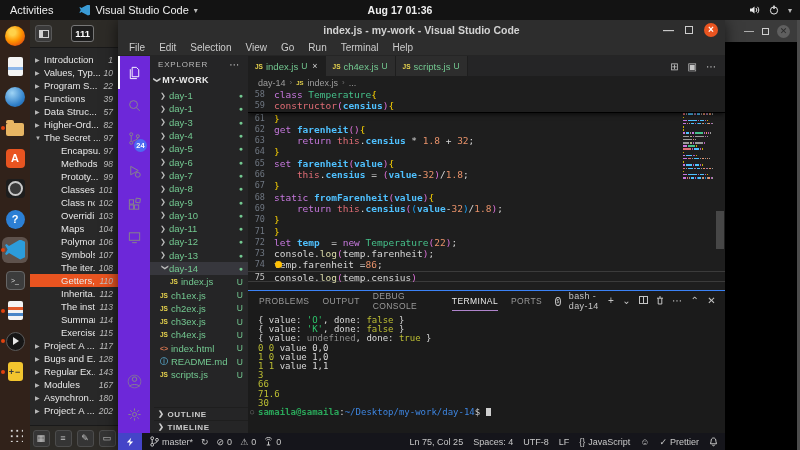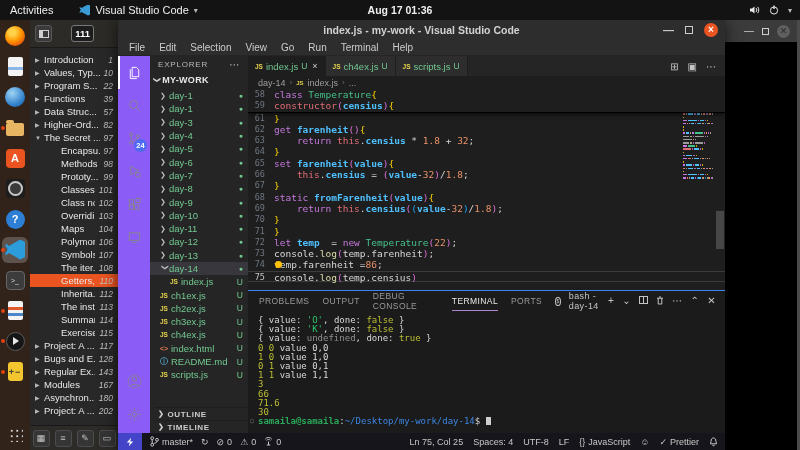--- a/index.html
+++ b/index.html
@@ -69,21 +69,21 @@
   .vsc-title{height:20px;background:#2d2d2d;position:relative;display:flex;align-items:center;justify-content:center;color:#d2d2d2;font-size:10.5px;font-weight:bold}
   .winctl{position:absolute;right:7px;top:0;height:20px;display:flex;align-items:center;gap:11px}
   .wc-min{color:#ccc;font-size:11px;line-height:8px}
   .wc-max{width:8px;height:8px;border:1px solid #ccc}
   .wc-close{width:14px;height:14px;border-radius:50%;background:#e95420;color:#fff;font-size:10px;display:flex;align-items:center;justify-content:center;line-height:0}
   .vsc-menu{height:16px;background:#2d2d2d;border-bottom:1px solid #252525;display:flex;align-items:center;color:#cccccc;font-size:10px;padding-left:4px}
   .menu-item{padding:0 7px}
   .vsc-body{position:absolute;top:36px;bottom:17px;left:0;right:0;display:flex}
 
   
-  .actbar{width:32px;background:#8b5cf6;position:relative;flex:none}
+  .actbar{width:32px;background:#6d28d9;position:relative;flex:none}
   .act-icon{width:32px;height:33px;display:flex;align-items:center;justify-content:center;color:#878787;position:relative}
   .act-icon.active{color:#fff;box-shadow:inset 2px 0 0 #fff}
   .act-icon svg{display:block}
   .scm-badge{position:absolute;right:3px;bottom:3px;min-width:13px;height:13px;border-radius:7px;background:#4d6af2;color:#fff;font-size:7.5px;line-height:13px;text-align:center;font-weight:bold}
   .act-bottom{position:absolute;bottom:2px;left:0;width:32px}
 
   
   .sidebar{width:98px;background:#252526;position:relative;flex:none;color:#cccccc;overflow:hidden}
   .sb-header{height:17px;display:flex;align-items:center;padding:0 8px;font-size:8px;letter-spacing:.8px;color:#bbbbbb}
   .sb-header .dots{margin-left:auto;color:#c5c5c5;font-size:10px}
@@ -909,21 +909,20 @@
               <span class="pa-ic">⌃</span>
               <span class="pa-ic">✕</span>
             </span>
           </div>
         <div class="term" id="term">
             <div class="trow2"><span class="t-w">{ value: </span><span class="t-gq">'O'</span><span class="t-w">, done: </span><span class="t-yl">false</span><span class="t-w"> }</span></div>
             <div class="trow2"><span class="t-w">{ value: </span><span class="t-gq">'K'</span><span class="t-w">, done: </span><span class="t-yl">false</span><span class="t-w"> }</span></div>
             <div class="trow2"><span class="t-w">{ value: </span><span class="t-gr">undefined</span><span class="t-w">, done: </span><span class="t-yl">true</span><span class="t-w"> }</span></div>
             <div class="trow2"><span class="t-yl">0 0</span><span class="t-w"> value 0,0</span></div>
             <div class="trow2"><span class="t-yl">1 0</span><span class="t-w"> value 1,0</span></div>
-            <div class="trow2"><span class="t-yl">0 1</span><span class="t-w"> value 0,1</span></div>
             <div class="trow2"><span class="t-yl">1 1</span><span class="t-w"> value 1,1</span></div>
             <div class="trow2"><span class="t-yl">3</span></div>
             <div class="trow2"><span class="t-yl">66</span></div>
             <div class="trow2"><span class="t-yl">71.6</span></div>
             <div class="trow2"><span class="t-yl">30</span></div>
             <div class="trow2"><span class="cmd-dot">○</span><span class="t-pg">samaila@samaila</span><span class="t-w">:</span><span class="t-pb">~/Desktop/my-work/day-14</span><span class="t-w">$ </span><span class="cursor"></span></div>
           </div>
       </div>
     </div>
   </div>

